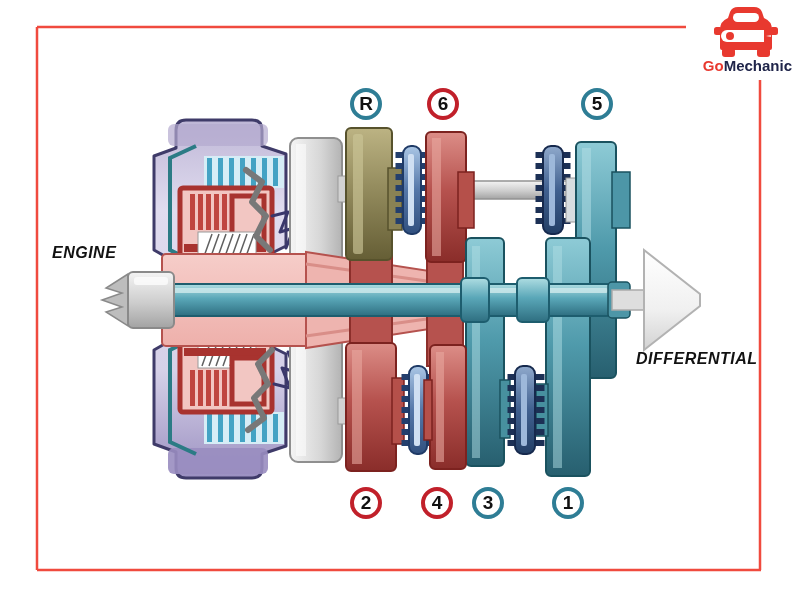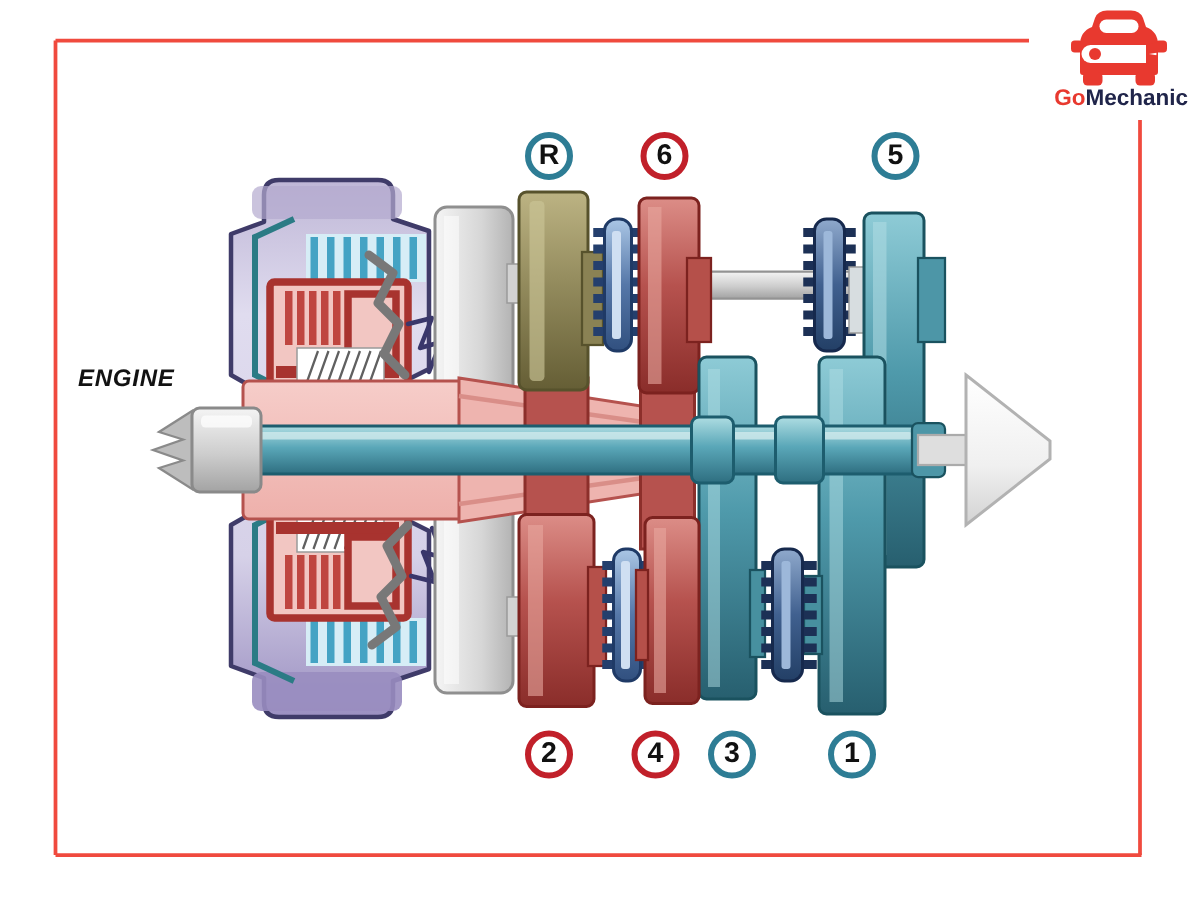--- a/index.html
+++ b/index.html
@@ -278,20 +278,21 @@
       <rect x="134" y="277" width="34" height="8" rx="3" fill="#fdfdfd" opacity="0.8"></rect>
     </g>
 
     <g>
       <rect x="612" y="290" width="36" height="20" fill="#dedede" stroke="#ababab" stroke-width="1.5"></rect>
       <path d="M644,250 L700,294 L700,306 L644,350 Z" fill="url(#gradCone)" stroke="#b2b2b2" stroke-width="2"></path>
     </g>
   </svg>
 
   <div class="annotation" style="left:52px;top:244px;">ENGINE</div>
+  <div class="annotation" style="left:636px;top:350px;">DIFFERENTIAL</div>
 
   <div class="gear-label ring-teal" style="left:350px;top:88px;">R</div>
   <div class="gear-label ring-red" style="left:427px;top:88px;">6</div>
   <div class="gear-label ring-teal" style="left:581px;top:88px;">5</div>
 
   <div class="gear-label ring-red" style="left:350px;top:487px;">2</div>
   <div class="gear-label ring-red" style="left:421px;top:487px;">4</div>
   <div class="gear-label ring-teal" style="left:472px;top:487px;">3</div>
   <div class="gear-label ring-teal" style="left:552px;top:487px;">1</div>
 

